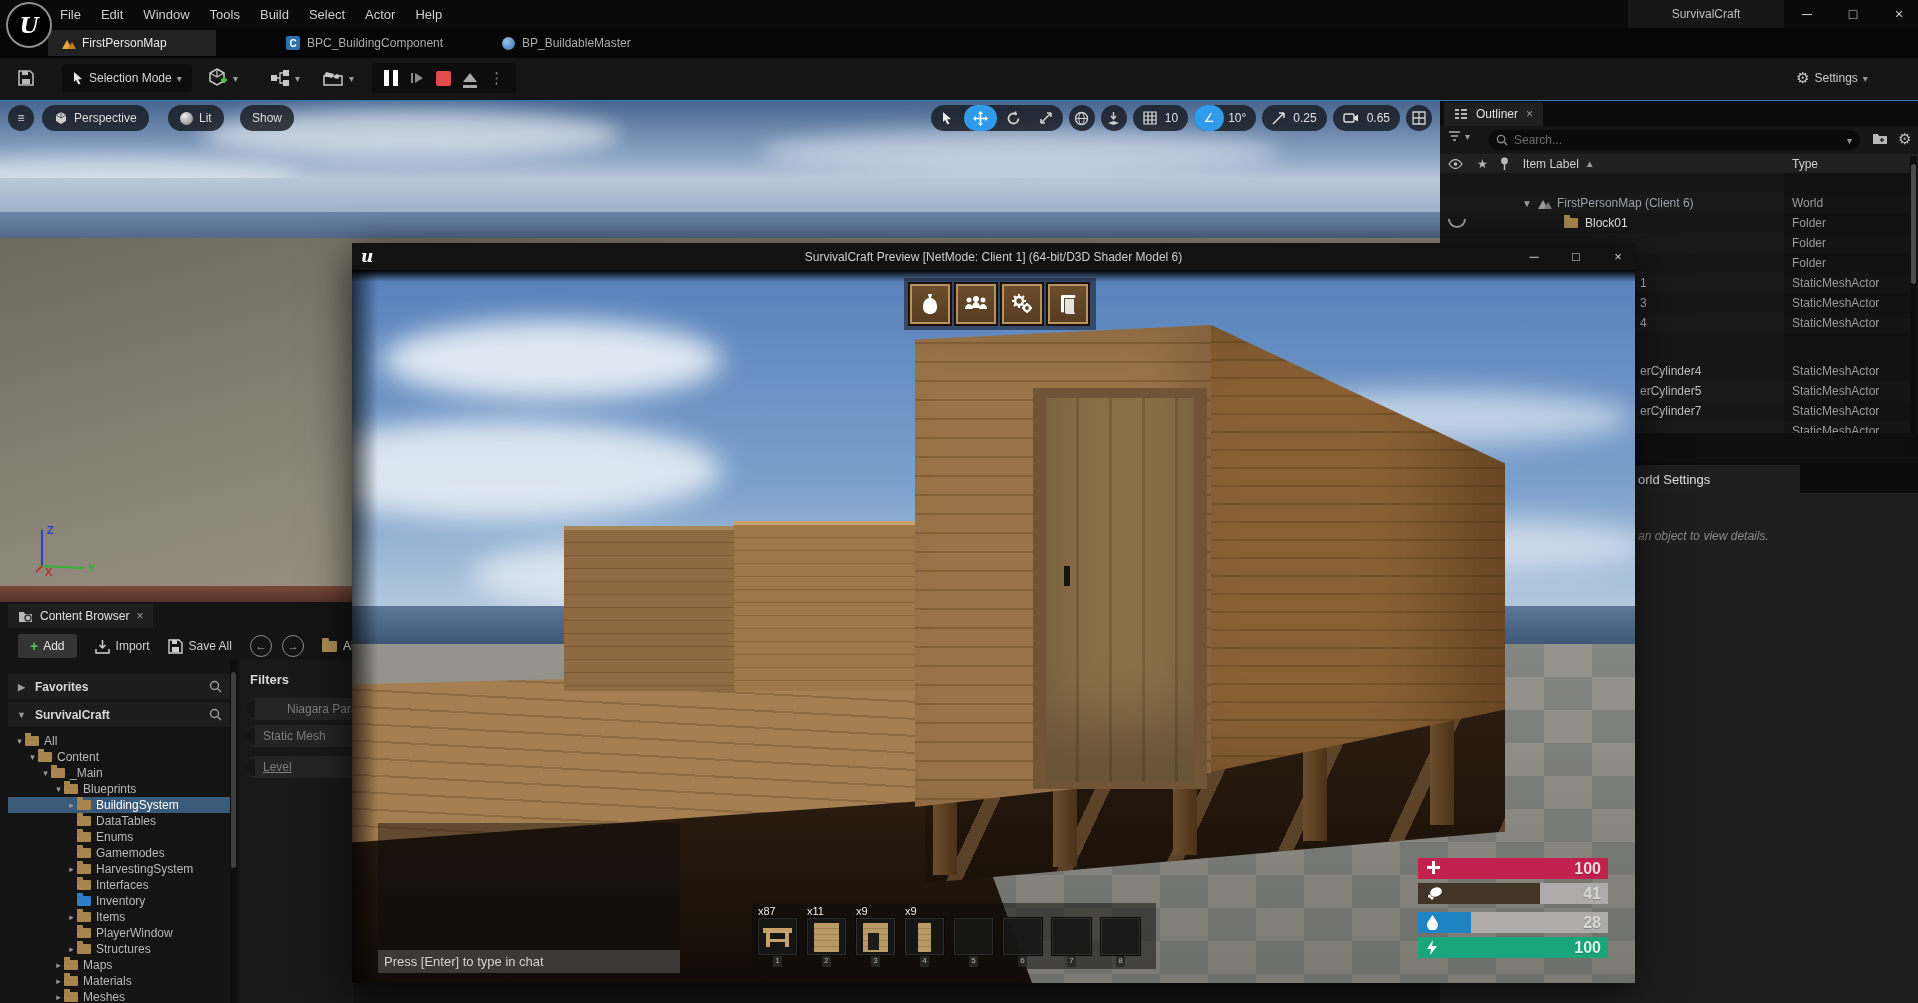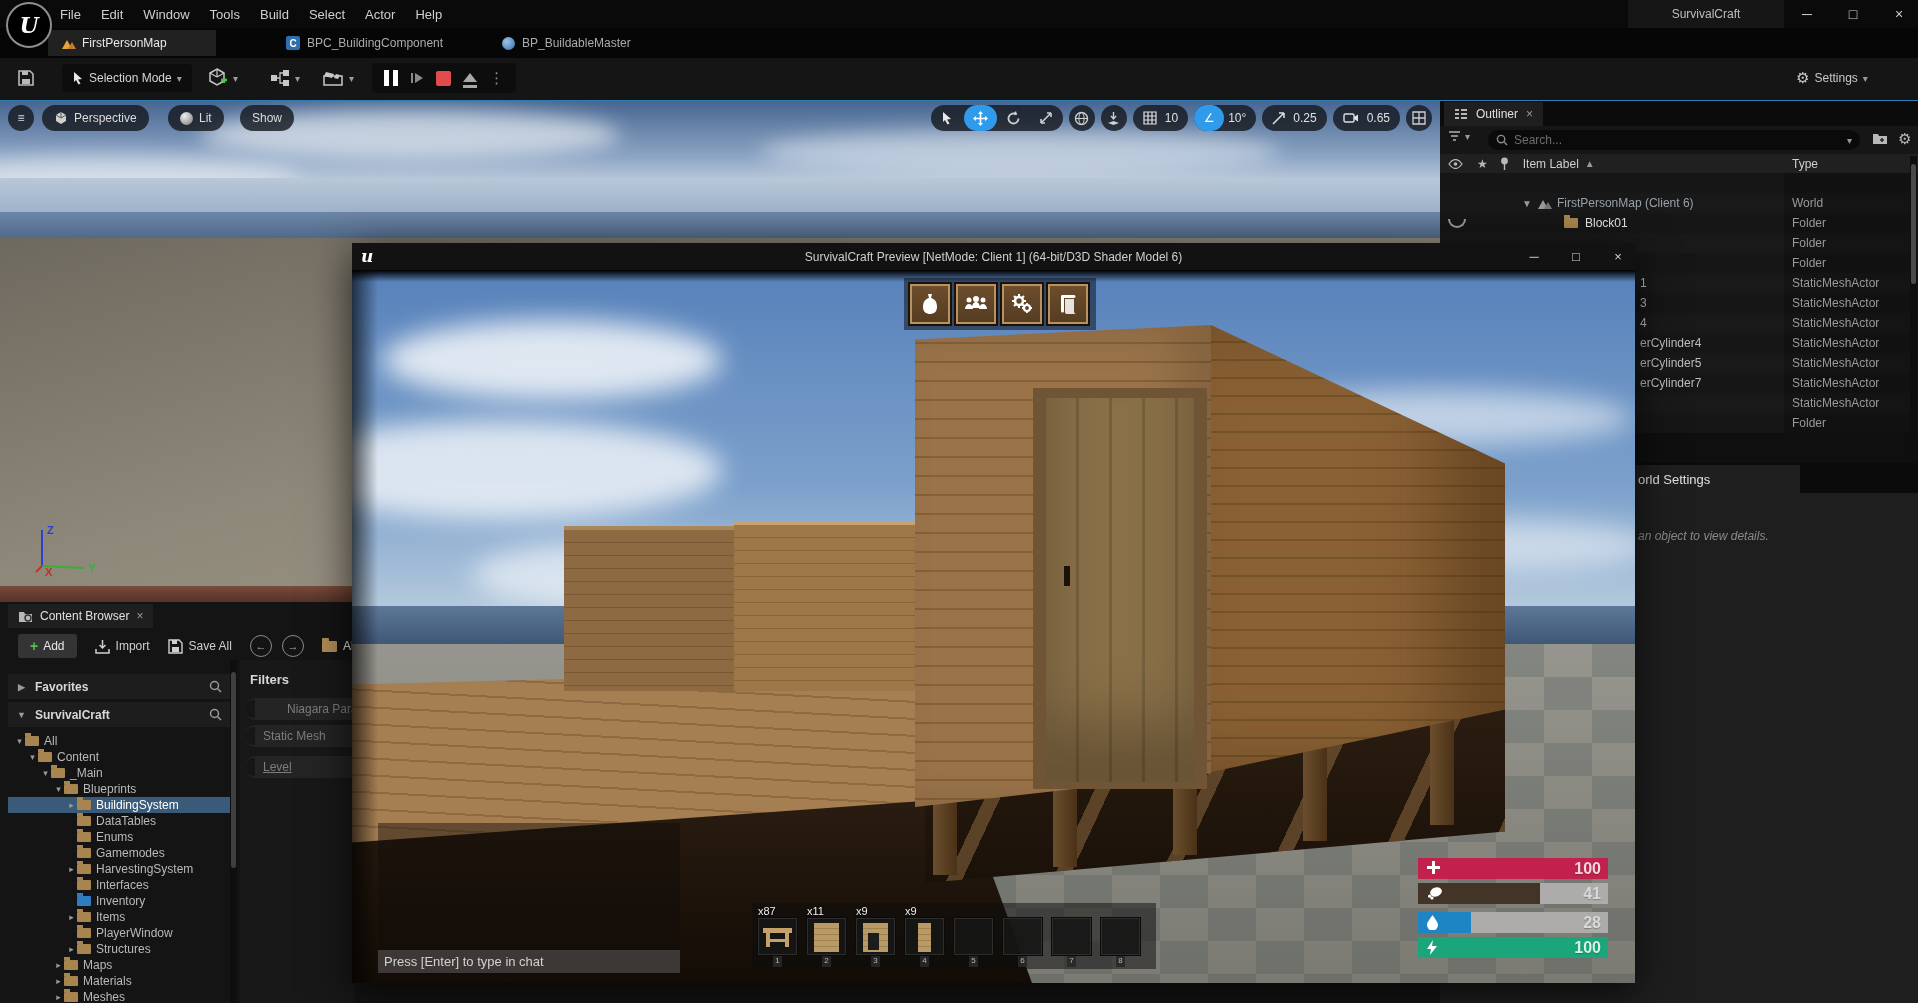--- a/index.html
+++ b/index.html
@@ -657,21 +657,21 @@
           <span class="ol-type">StaticMeshActor</span>
         </div>
       <div class="ol-row" style="position:relative;">
           <span style="margin-left:200px;">3</span>
           <span class="ol-type">StaticMeshActor</span>
         </div>
       <div class="ol-row" style="position:relative;">
           <span style="margin-left:200px;">4</span>
           <span class="ol-type">StaticMeshActor</span>
         </div>
-      <div class="ol-row" style="position:relative;">
+      <div class="ol-row" style="position:relative;margin-top:28px;">
           <span style="margin-left:200px;">erCylinder4</span>
           <span class="ol-type">StaticMeshActor</span>
         </div>
       <div class="ol-row" style="position:relative;">
           <span style="margin-left:200px;">erCylinder5</span>
           <span class="ol-type">StaticMeshActor</span>
         </div>
       <div class="ol-row" style="position:relative;text-align:right;">
           <span style="margin-left:200px;">erCylinder7</span>
           <span class="ol-type">StaticMeshActor</span>

